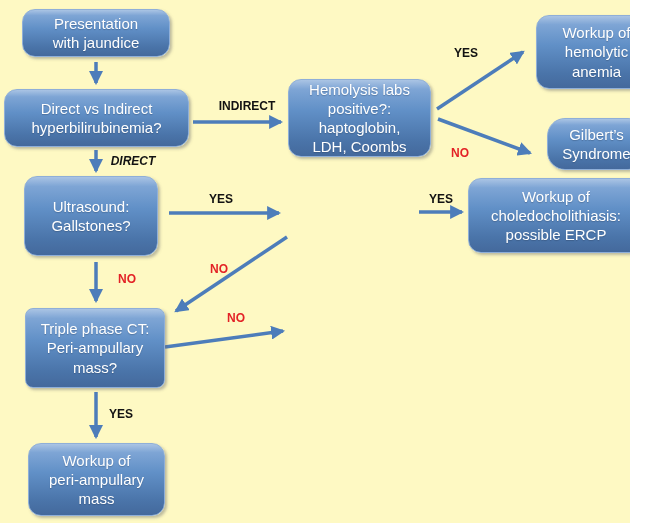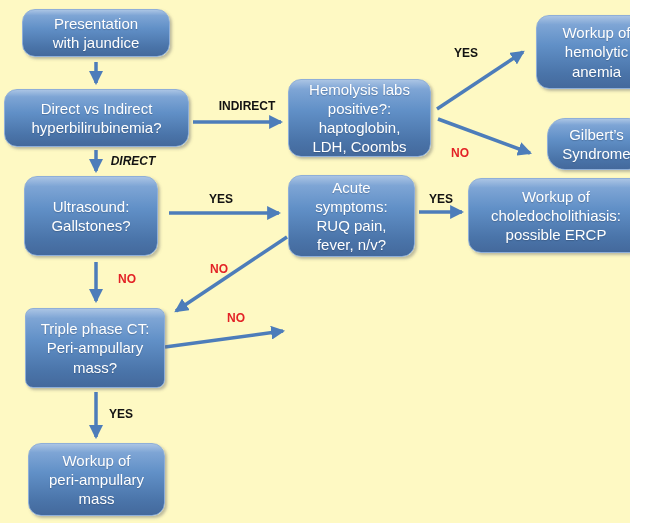--- a/index.html
+++ b/index.html
@@ -74,24 +74,20 @@
   <div class="node" style="left:536px; top:15px; width:121px; height:74px;">Workup of
 hemolytic
 anemia</div>
 
   <div class="node" style="left:547px; top:118px; width:99px; height:52px;border-radius:18px;">Gilbert’s
 Syndrome</div>
 
   <div class="node" style="left:24px; top:176px; width:134px; height:80px;text-align:center;">Ultrasound:
 Gallstones?</div>
 
-  <div class="node" style="left:288px; top:175px; width:127px; height:82px;">Acute
-symptoms:
-RUQ pain,
-fever, n/v?</div>
 
   <div class="node" style="left:468px; top:178px; width:176px; height:75px;">Workup of
 choledocholithiasis:
 possible ERCP</div>
 
   <div class="node" style="left:25px; top:308px; width:140px; height:80px;border-radius:8px;">Triple phase CT:
 Peri-ampullary
 mass?</div>
 
 

